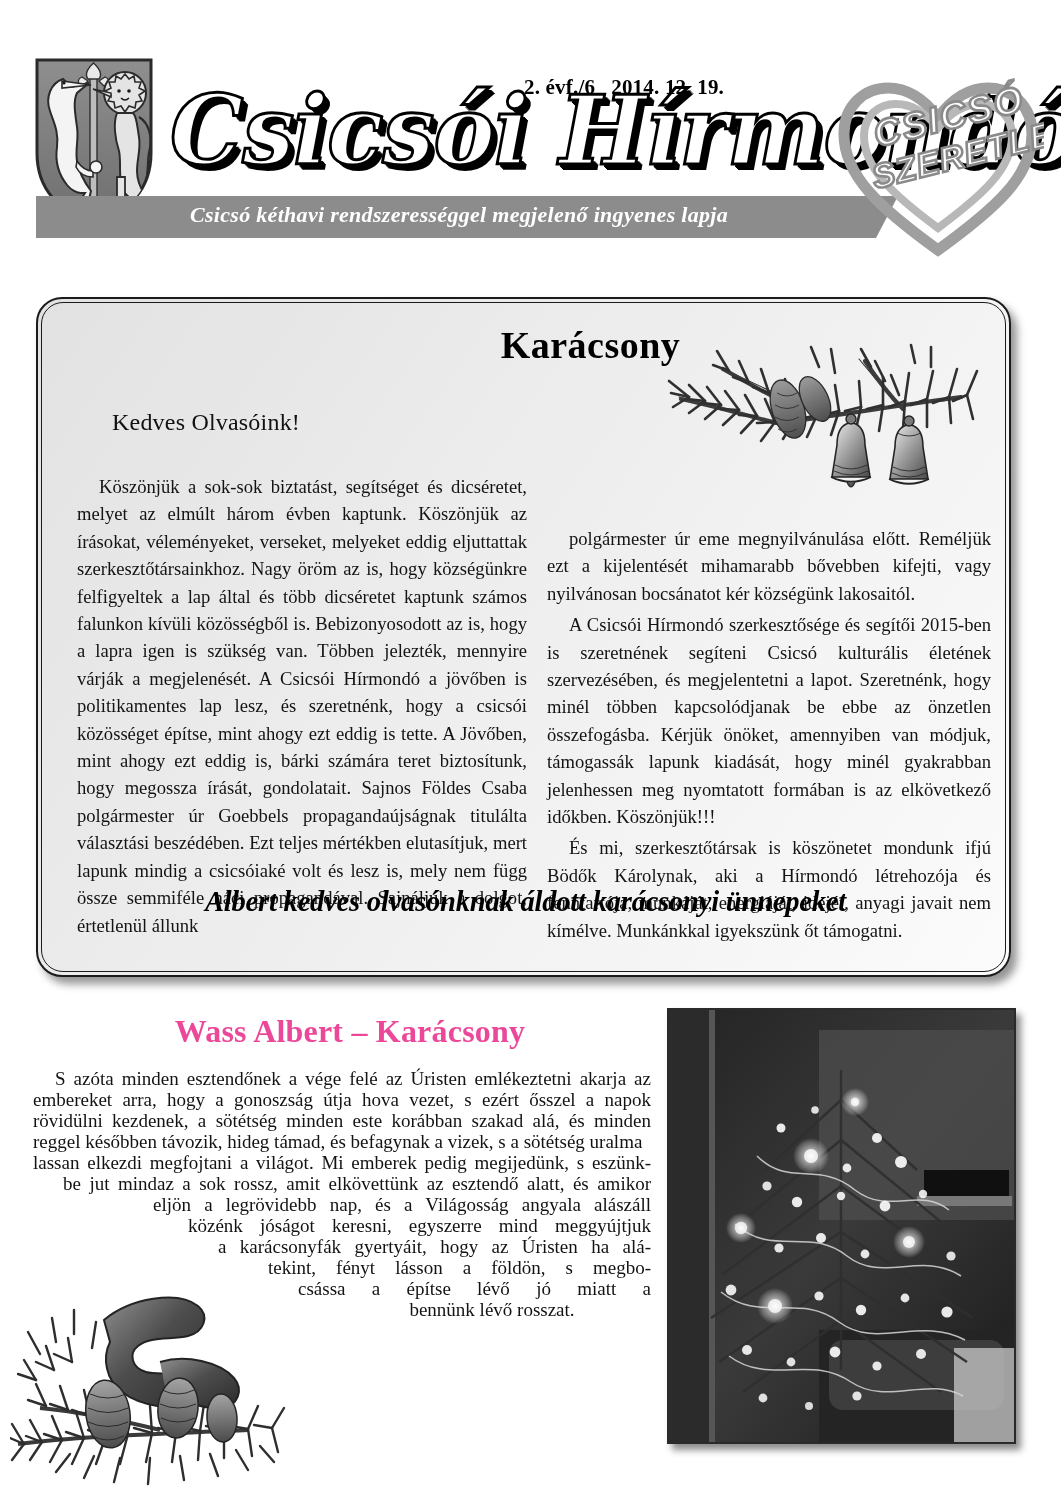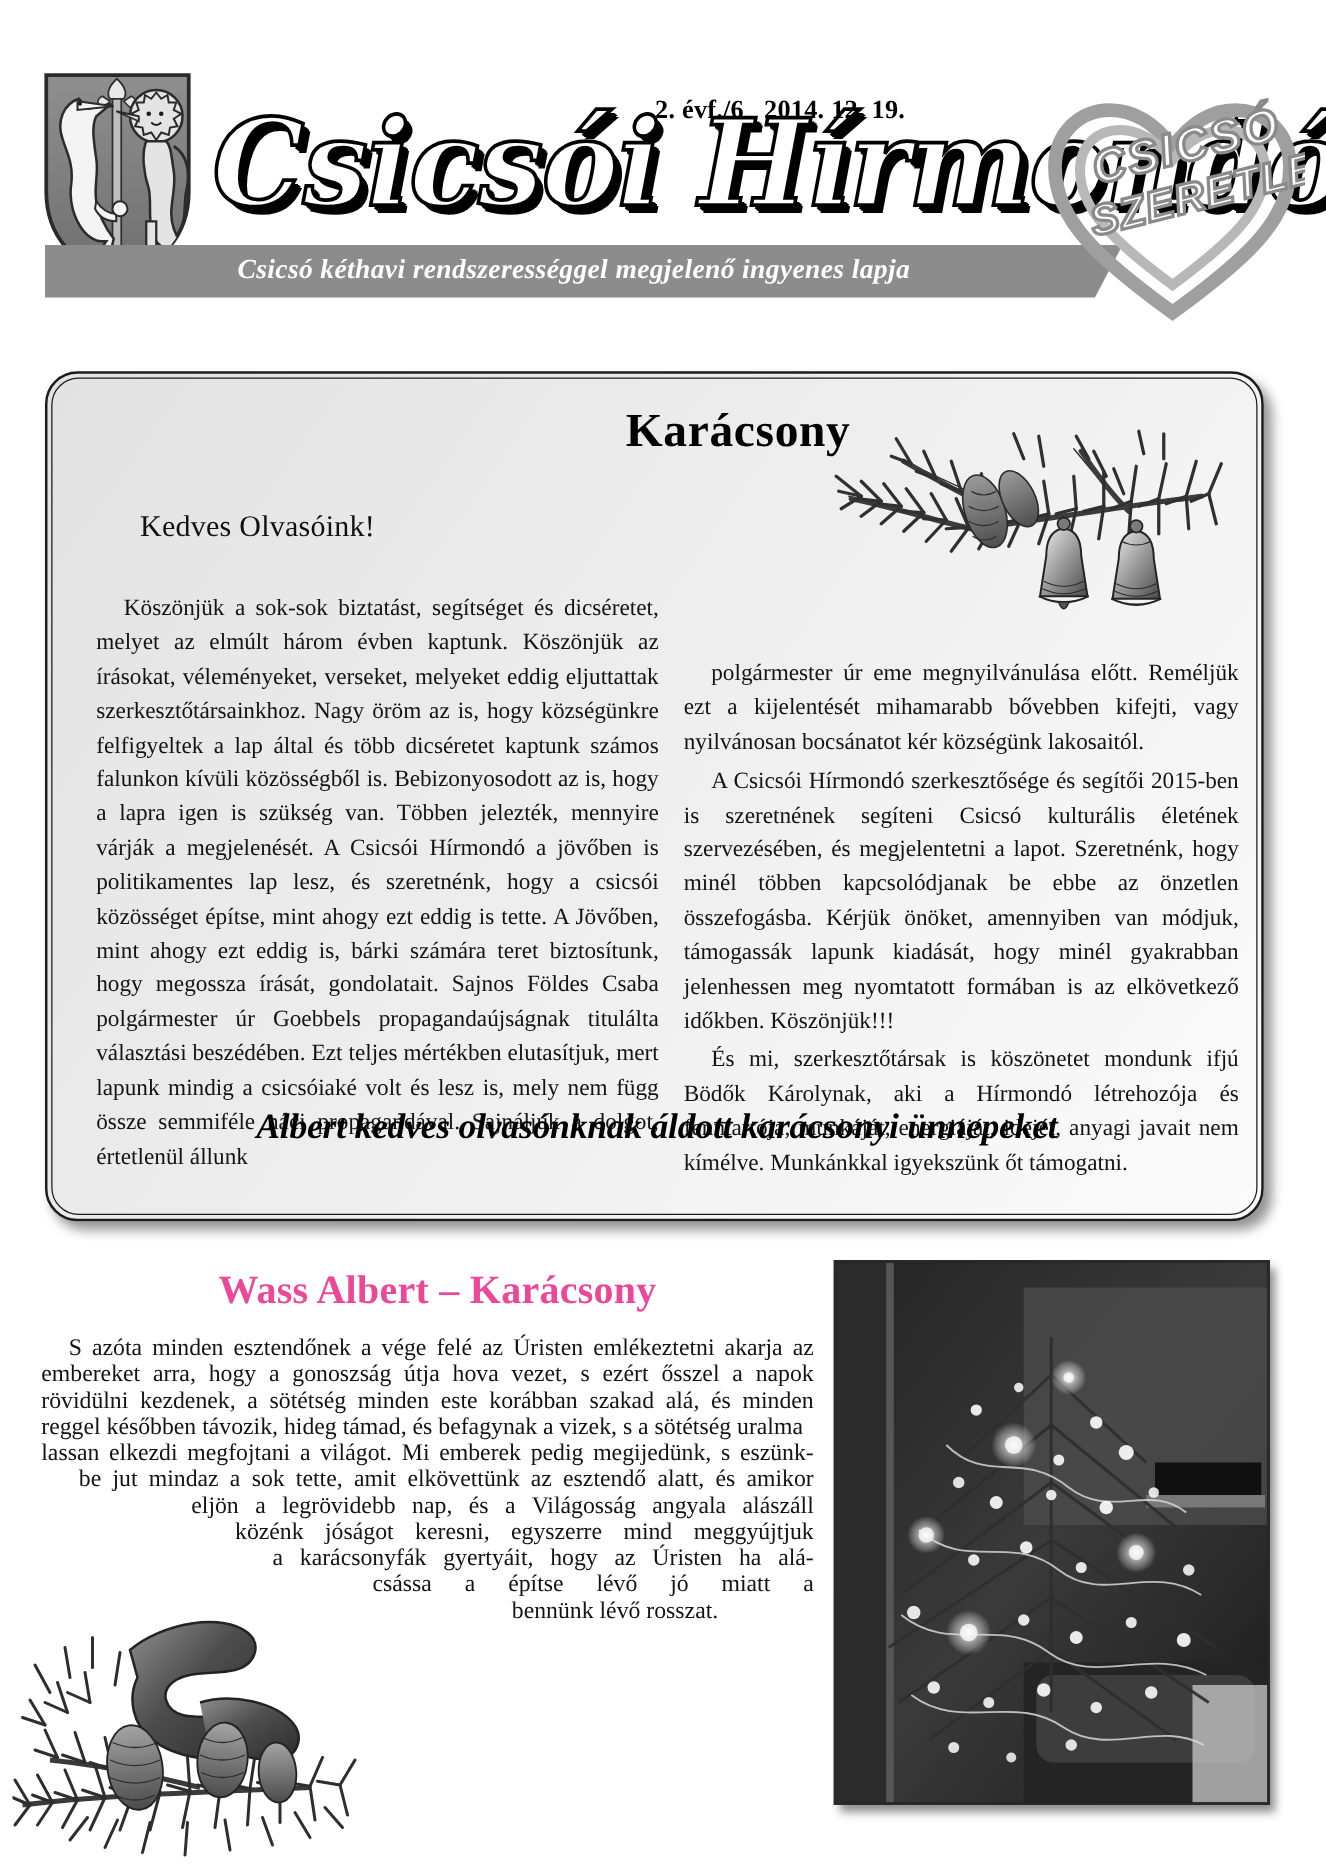--- a/index.html
+++ b/index.html
@@ -367,24 +367,25 @@
     <div>Albert kedves olvasónknak áldott karácsonyi ünnepeket</div>
   </div>
 </div>
 
 <div class="wass-h">Wass Albert – Karácsony</div>
 
 <div class="wass-body">
   <p>S azóta minden esztendőnek a vége felé az Úristen emlékeztetni akarja az embereket arra, hogy a gonoszság útja hova vezet, s ezért ősszel a napok rövidülni kezdenek, a sötétség minden este korábban szakad alá, és minden reggel későbben távozik, hideg támad, és befagynak a vizek, s a sötétség uralma</p>
   <div class="taper">
       <div style="padding-left: 0px;">lassan elkezdi megfojtani a világot. Mi emberek pedig megijedünk, s eszünk-</div>
-      <div style="padding-left: 30px;">be jut mindaz a sok tette, amit elkövettünk az esztendő alatt, és amikor</div>
+      <div style="padding-left: 30px;">be jut mindaz a sok rossz, amit elkövettünk az esztendő alatt, és amikor</div>
       <div style="padding-left: 120px;">eljön a legrövidebb nap, és a Világosság angyala alászáll</div>
       <div style="padding-left: 155px;">közénk jóságot keresni, egyszerre mind meggyújtjuk</div>
       <div style="padding-left: 185px;">a karácsonyfák gyertyáit, hogy az Úristen ha alá-</div>
+      <div style="padding-left: 235px;">tekint, fényt lásson a földön, s megbo-</div>
       <div style="padding-left: 265px;">csássa a építse lévő jó miatt a</div>
       <div style="padding-left: 300px;">bennünk lévő rosszat.</div>
     </div>
 </div>
 
 <div class="tree-photo">
   <svg viewBox="0 0 345 432" width="345" height="432">
     <defs>
       <linearGradient id="roomG" x1="0" y1="0" x2="1" y2="1">
         <stop offset="0" stop-color="#232323"></stop>

